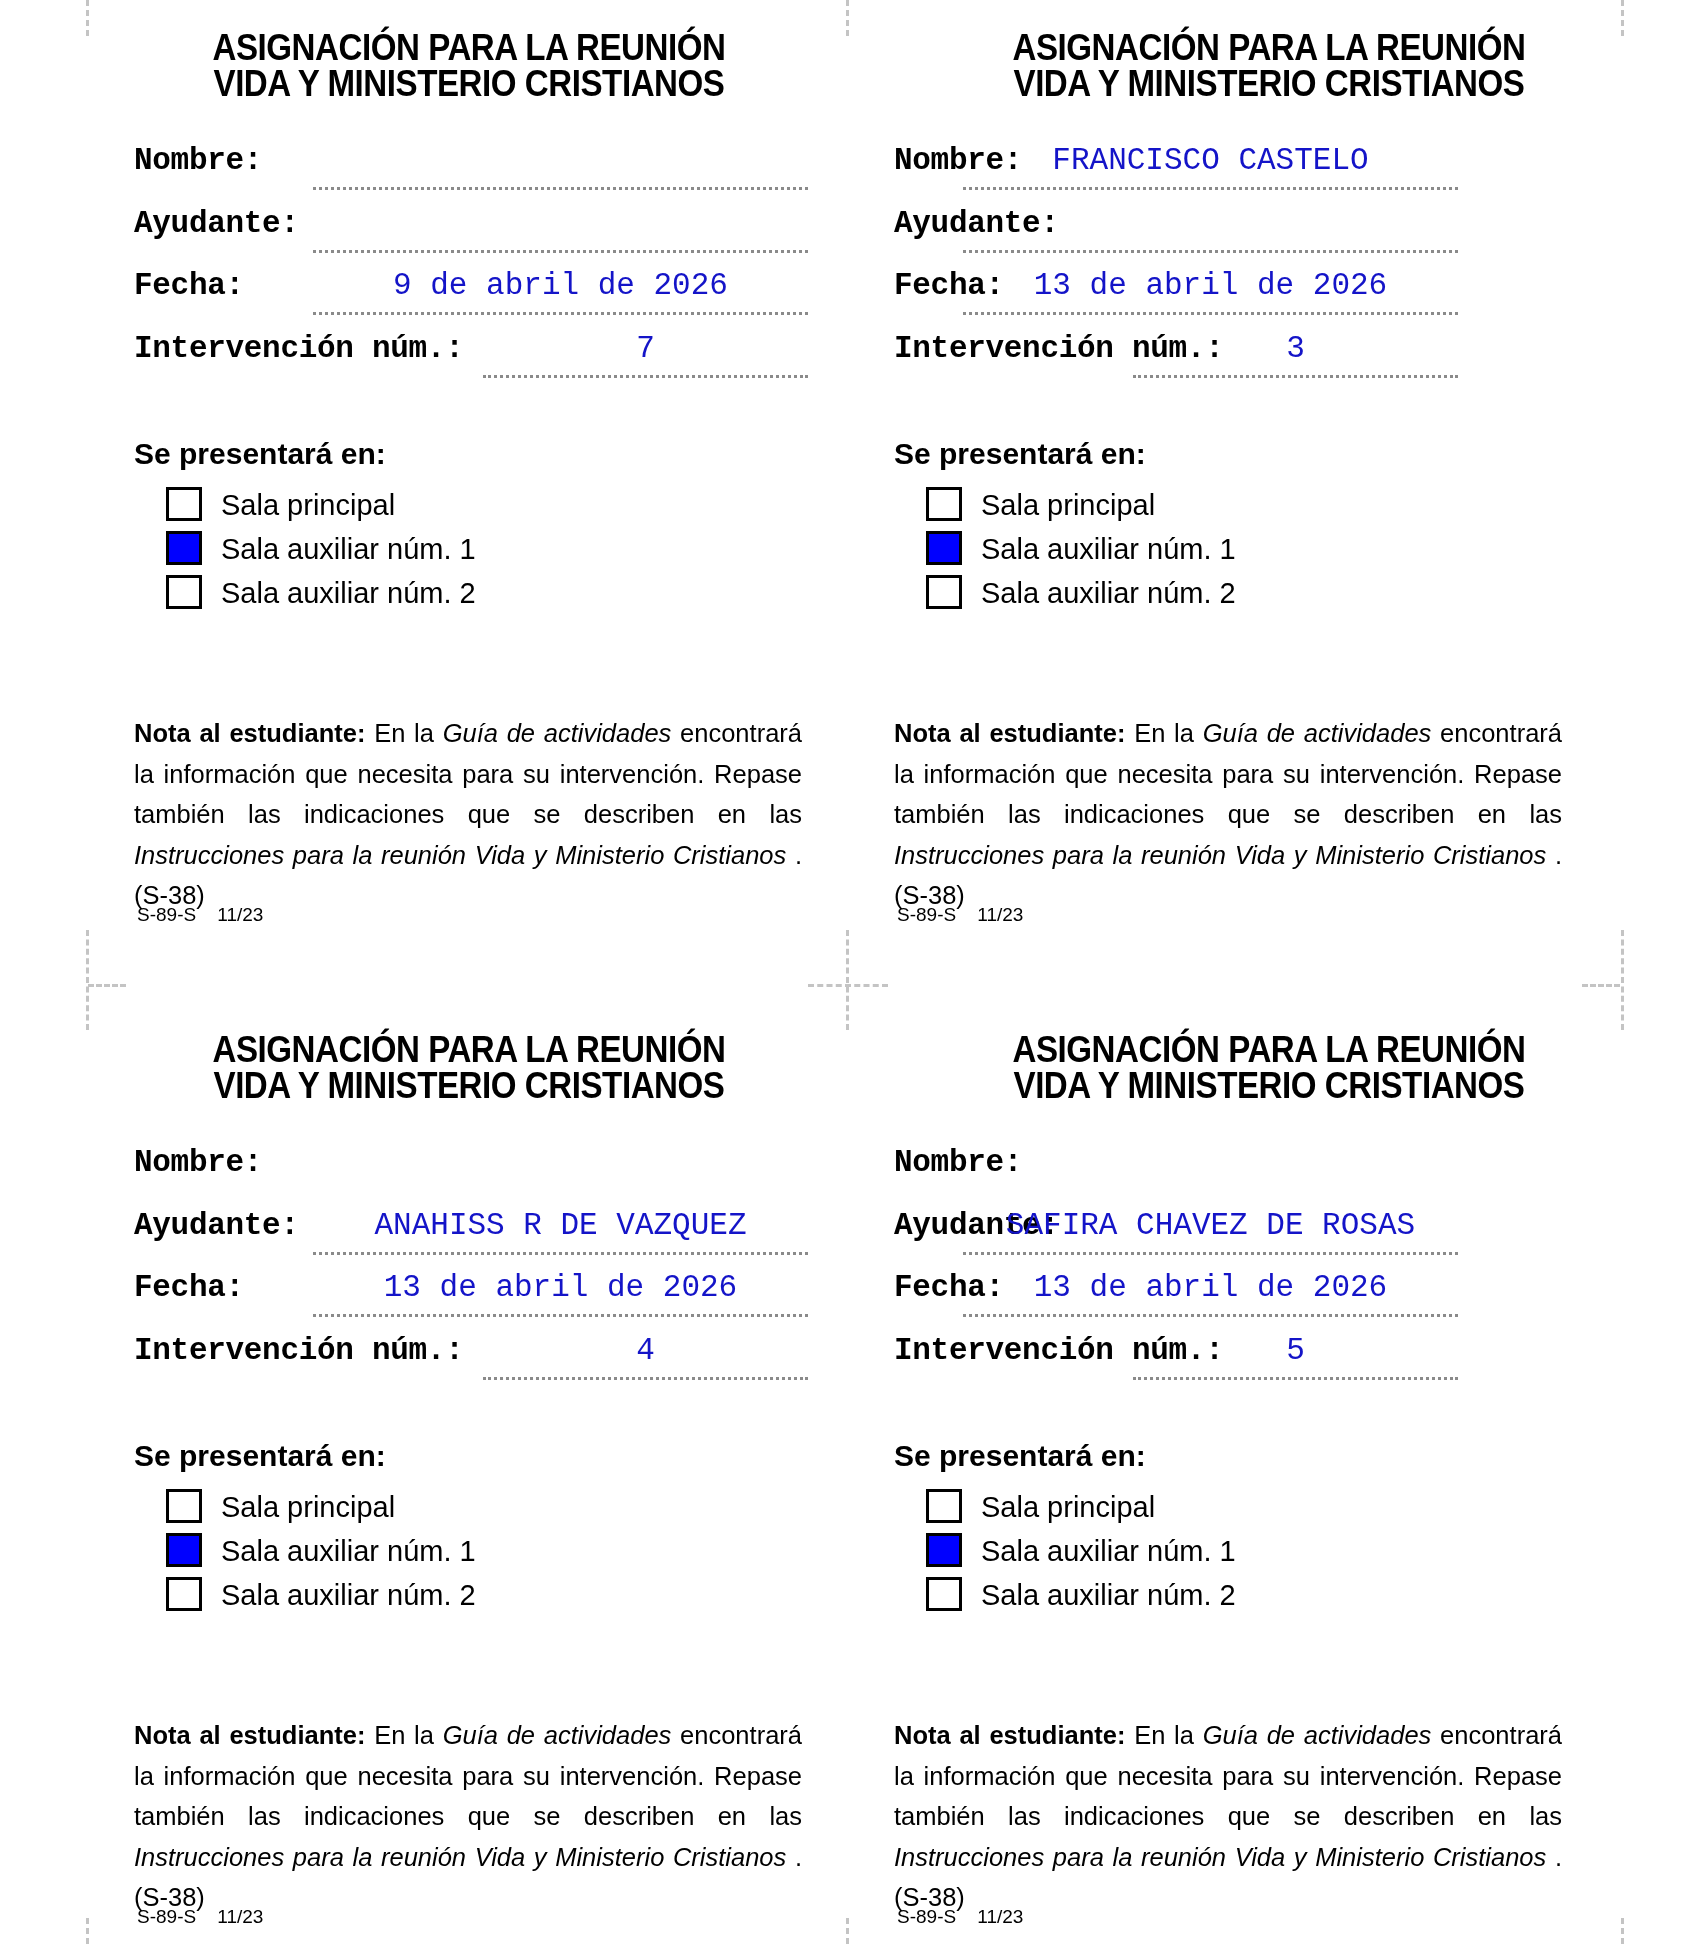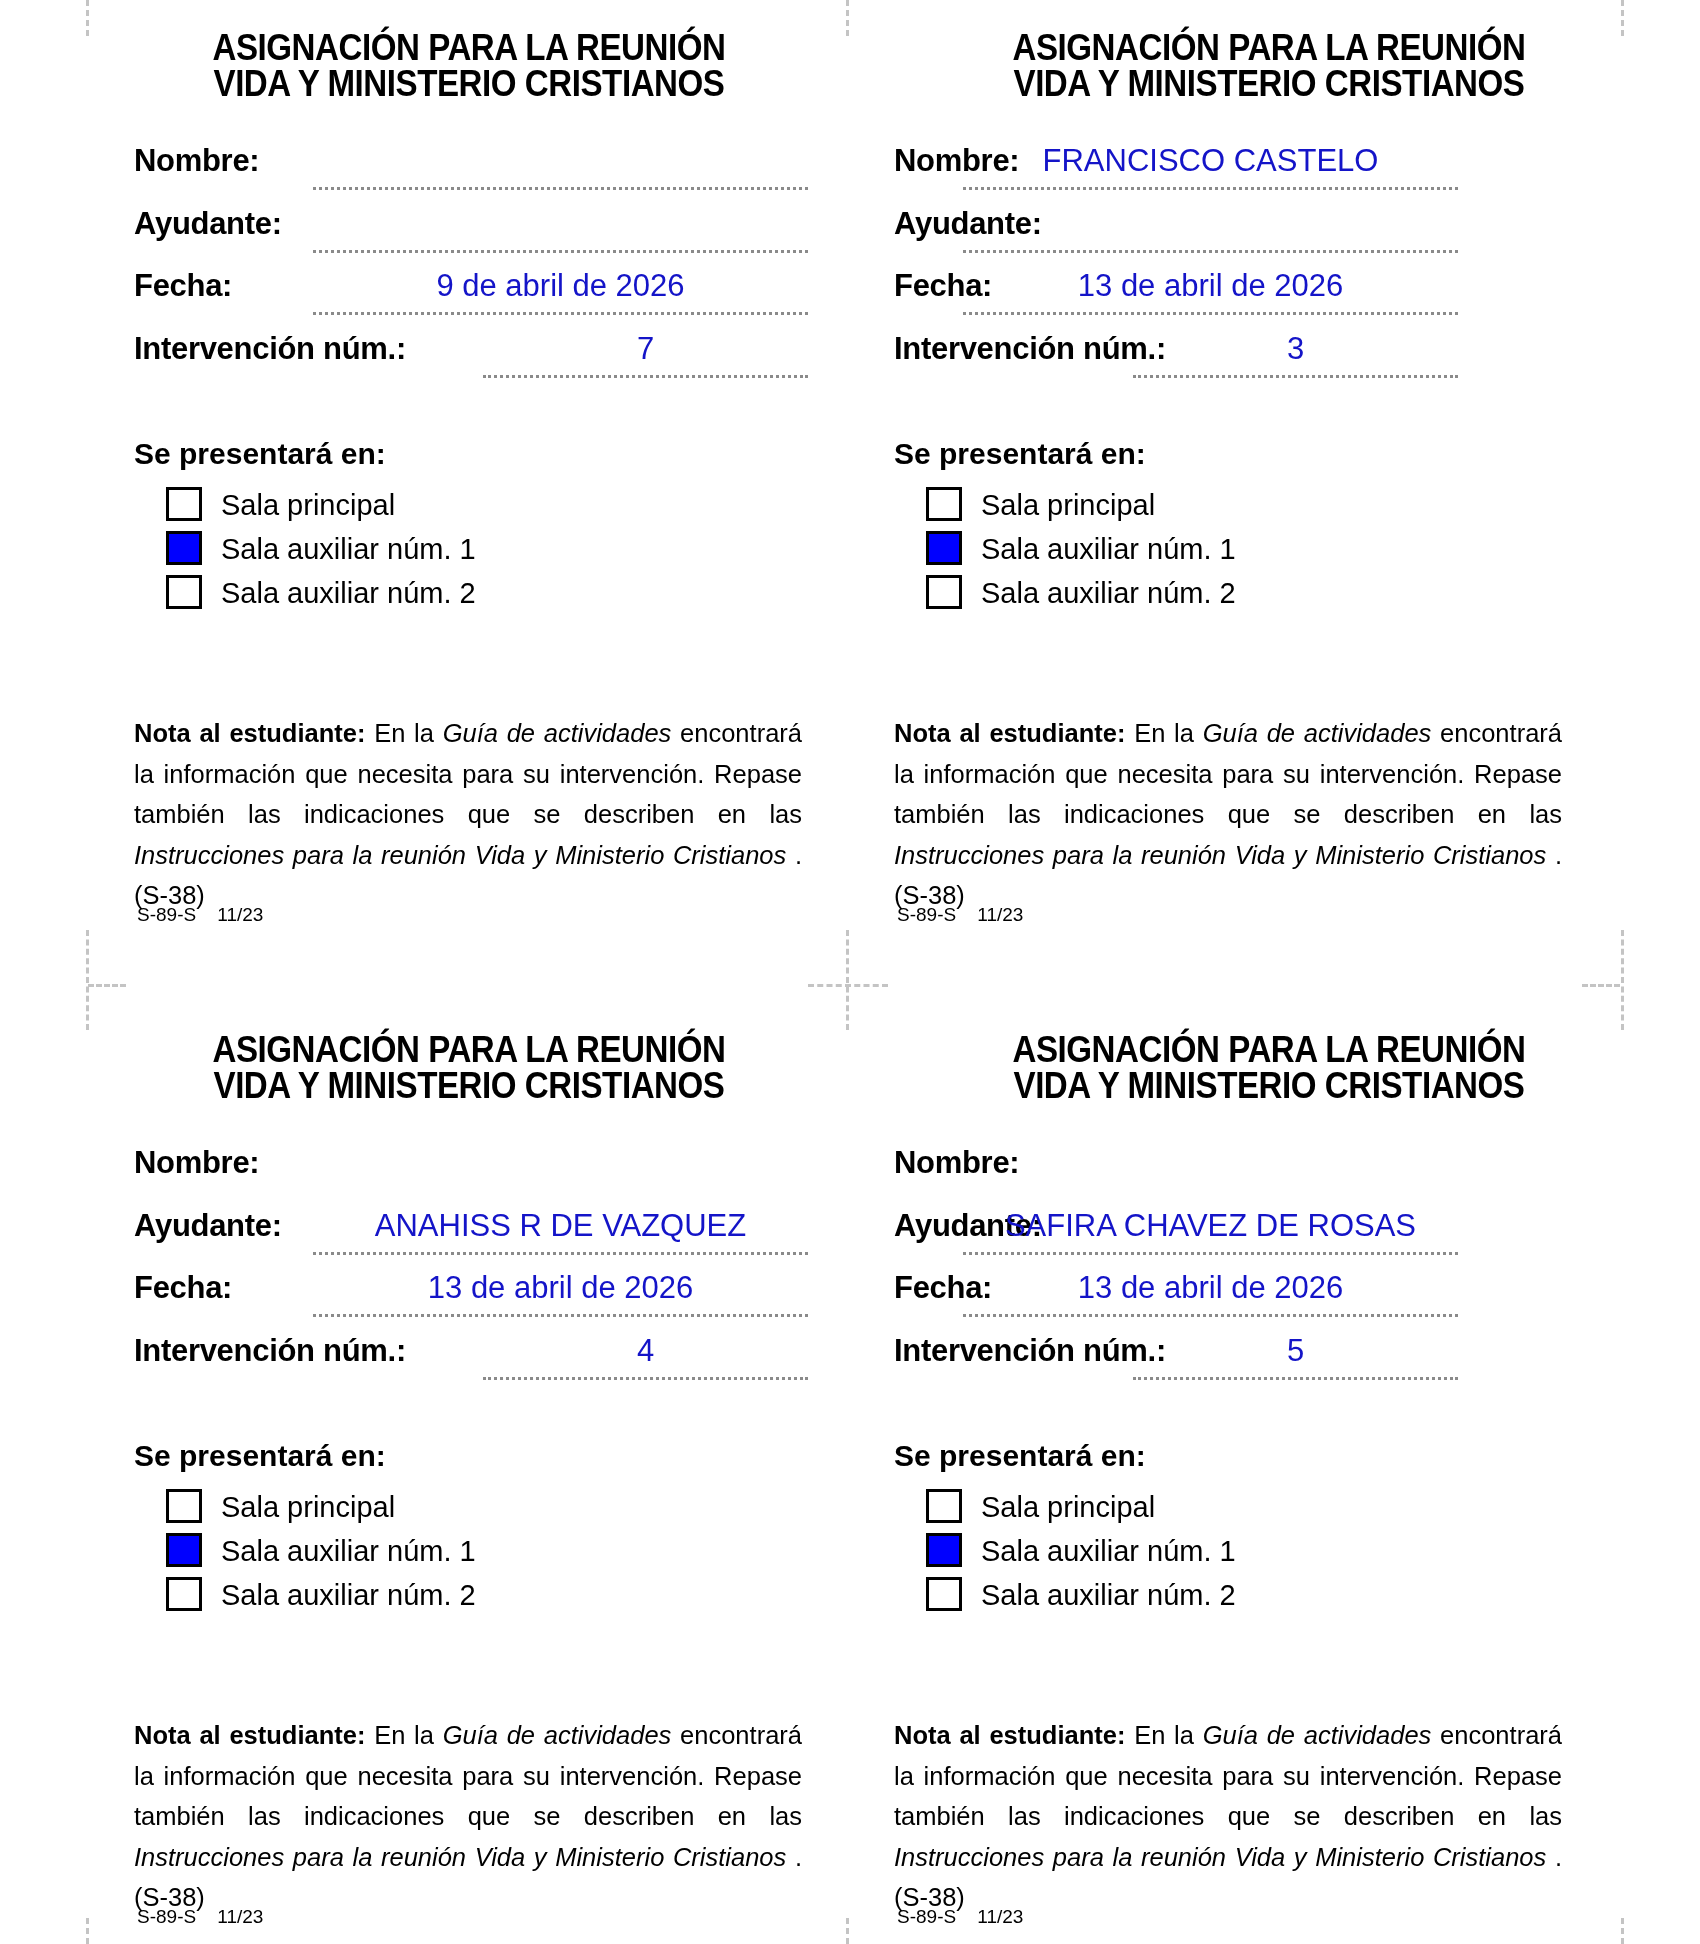--- a/index.html
+++ b/index.html
@@ -1,21 +1,21 @@
 <!DOCTYPE html>
 <html><head>
 <meta charset="utf-8">
 <style>
   html,body{margin:0;padding:0;background:#fff;}
   body{width:1700px;height:1944px;position:relative;overflow:hidden;font-family:"Liberation Sans","DejaVu Sans",sans-serif;color:#000;}
   .card{position:absolute;width:850px;height:972px;}
   .title{position:absolute;top:30px;left:0;width:100%;text-align:center;font-weight:bold;font-size:36px;line-height:36px;letter-spacing:-0.5px;transform:scaleX(0.92);transform-origin:center;}
   .card.left .title{left:44px;}
   .card.right .title{left:-6px;}
-  .row{position:absolute;height:50px;}
+  .row{position:absolute;height:50px;font-family:Liberation Mono, monospace;}
   .lbl{position:absolute;left:0;top:0;font-weight:bold;font-size:31px;line-height:40px;letter-spacing:-0.3px;white-space:nowrap;}
   .field{position:absolute;top:0;height:46px;border-bottom:3px dotted #8a8a8a;}
   .val{display:block;text-align:center;color:#1414c8;font-size:31px;line-height:40px;white-space:nowrap;}
   .sect{position:absolute;font-weight:bold;font-size:30px;line-height:36px;}
   .opt{position:absolute;height:40px;}
   .box{position:absolute;left:0;top:2px;width:36px;height:34px;border:3px solid #000;box-sizing:border-box;background:#fff;}
   .box.on{background:#0000ff;}
   .optlbl{position:absolute;left:55px;top:0;font-size:29px;line-height:40px;white-space:nowrap;}
   .note{position:absolute;font-size:25.5px;line-height:40.5px;text-align:justify;margin-top:37px;}
   .note b{font-weight:bold;}

